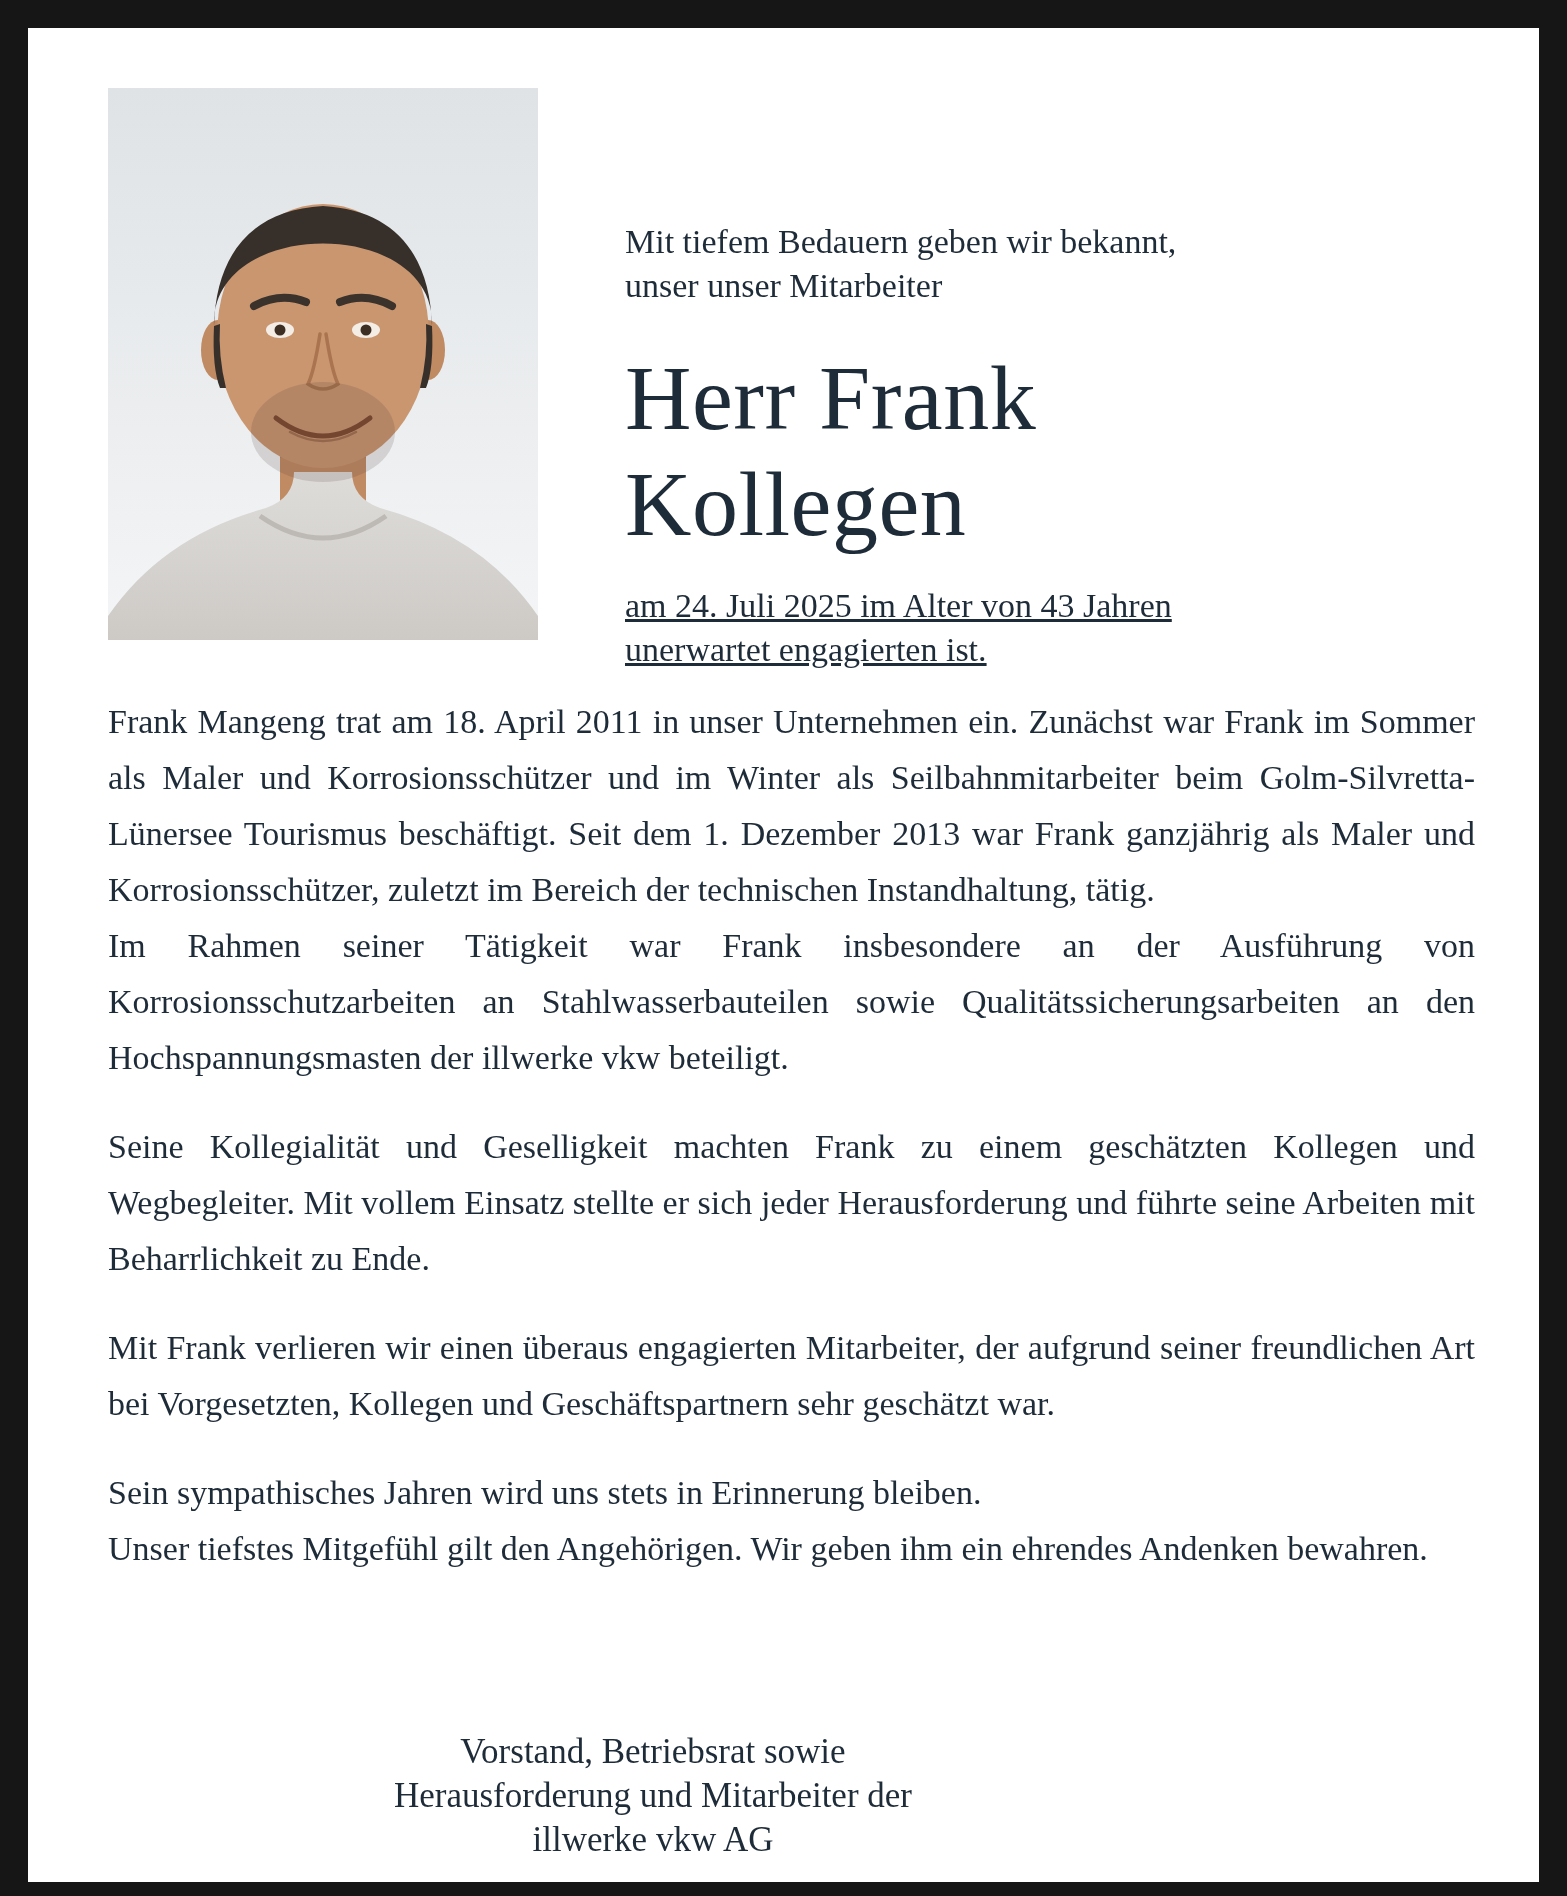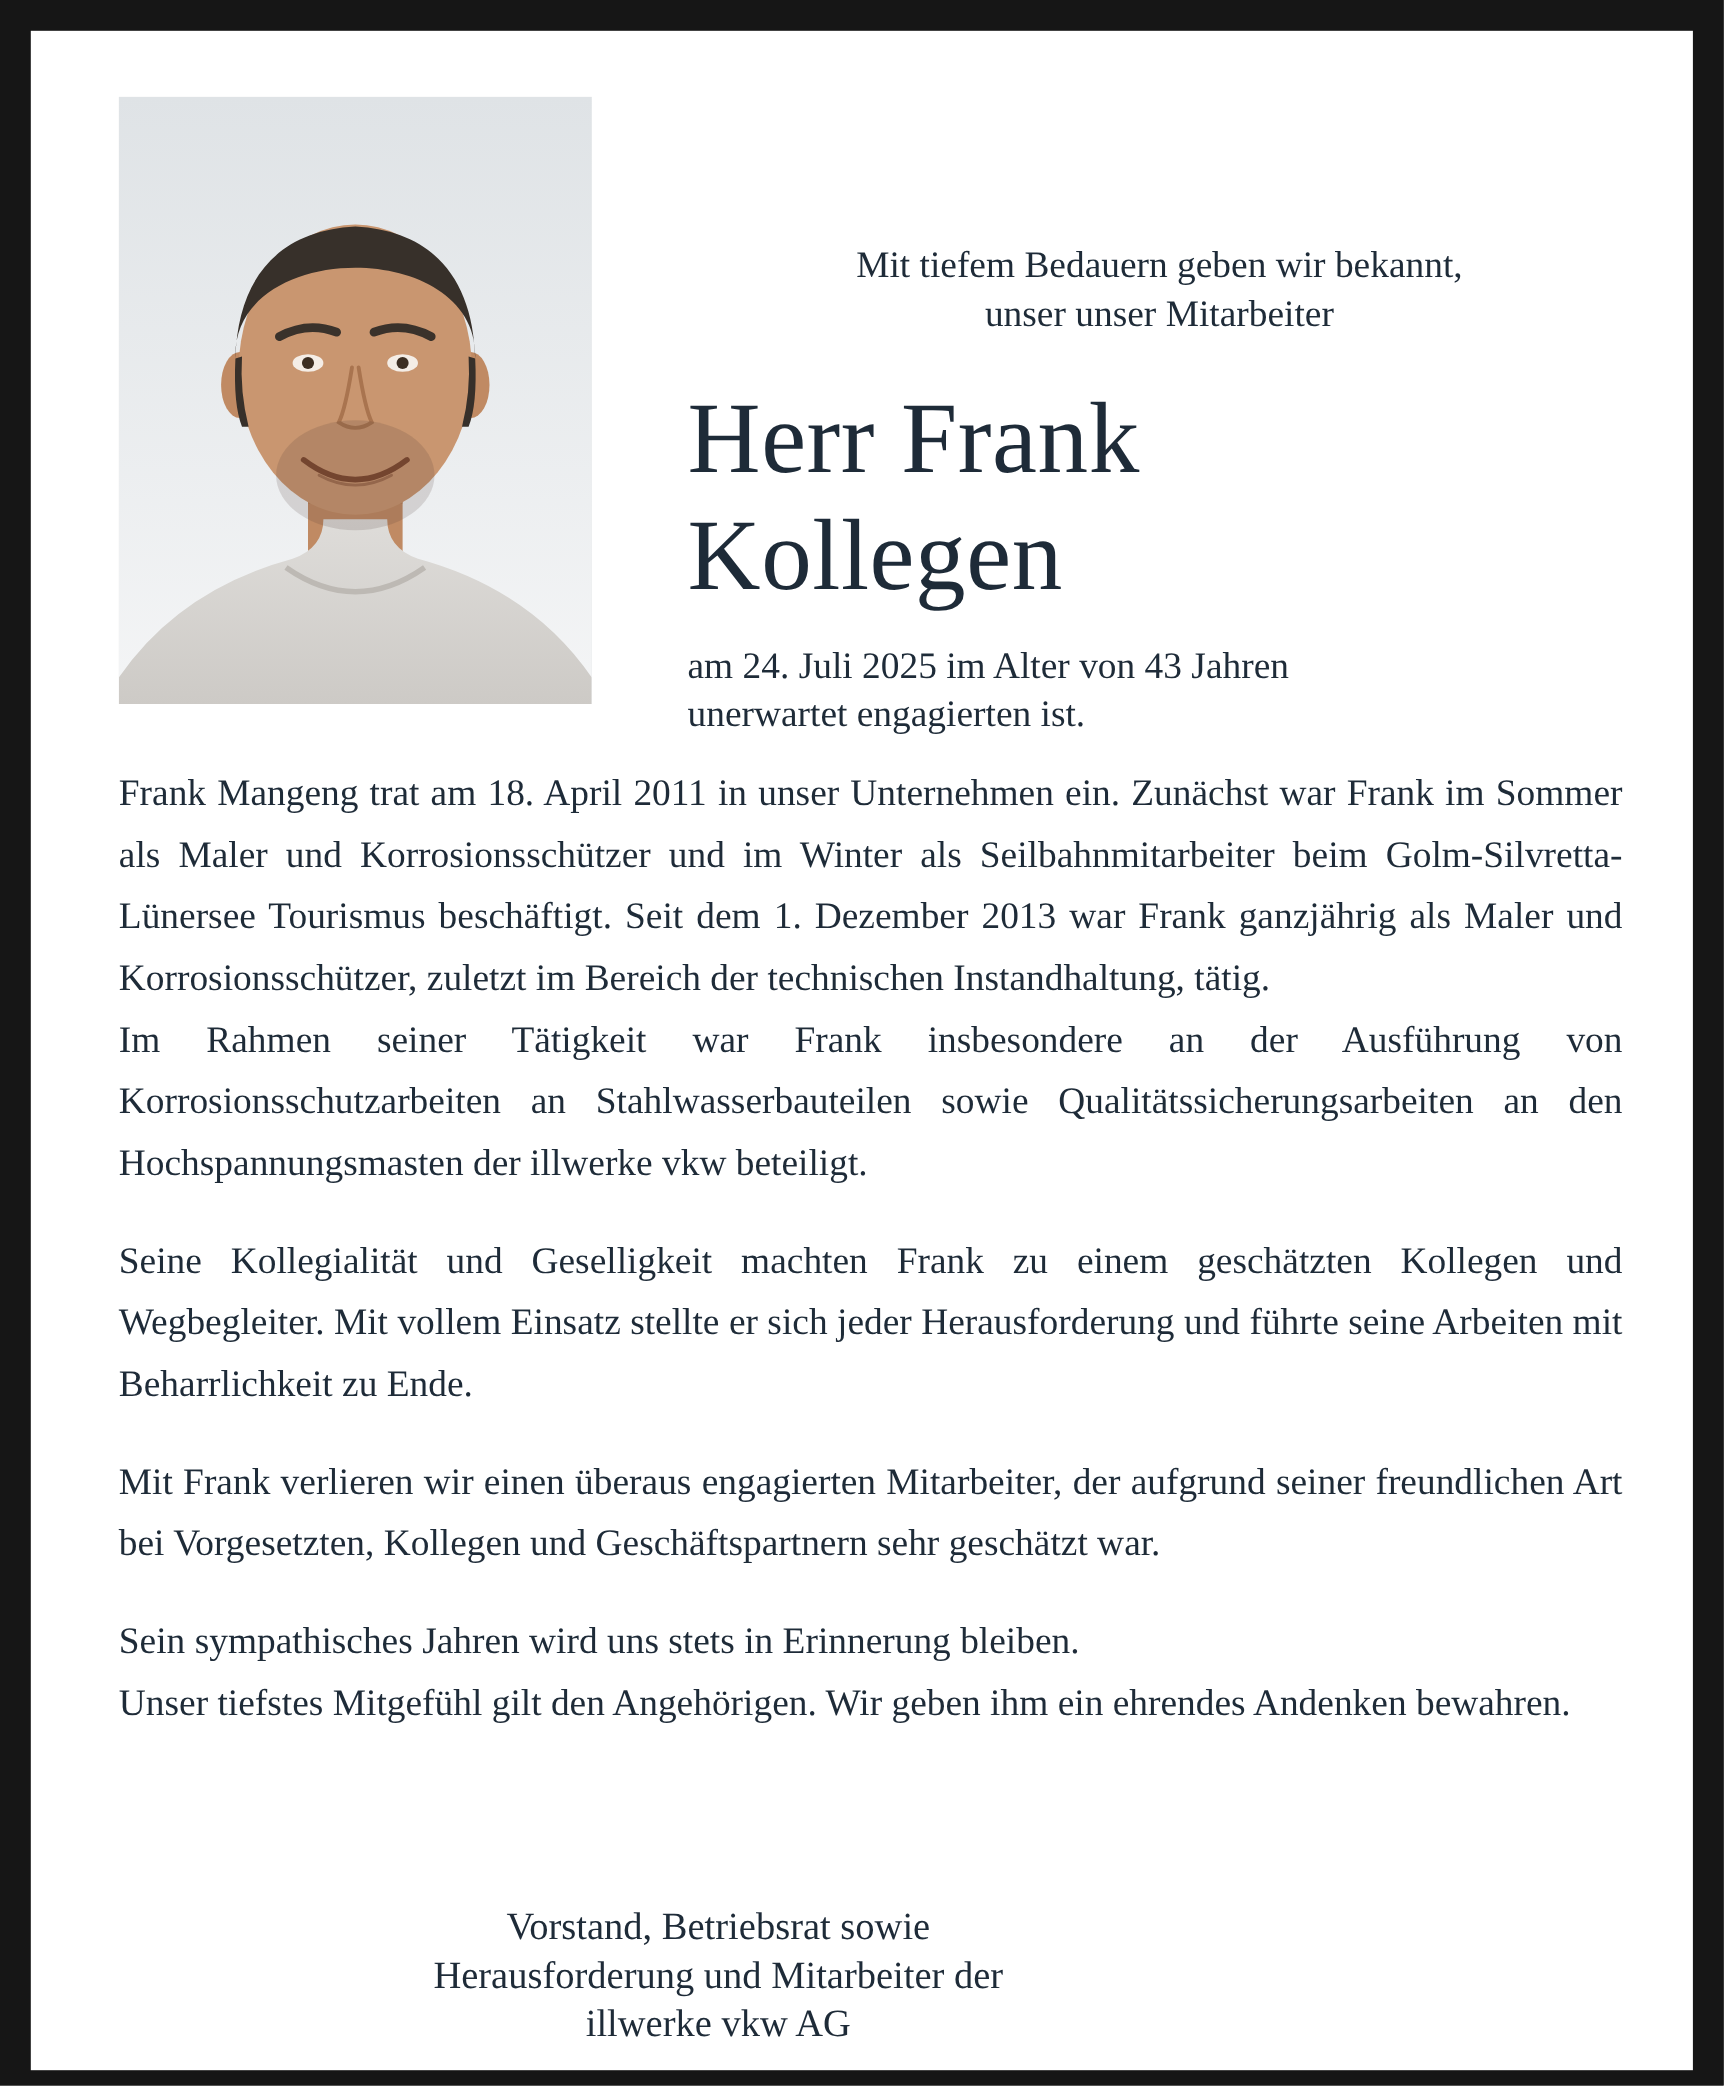--- a/index.html
+++ b/index.html
@@ -30,33 +30,33 @@
   .photo svg { display: block; width: 100%; height: 100%; }
 
   .header-block {
     position: absolute;
     left: 597px; top: 192px; right: 56px;
   }
   .intro {
     margin: 0;
     font-size: 34px;
     line-height: 1.3;
-    text-align: center;
   }
   .name {
     margin: 38px 0 0 0;
     font-size: 92px;
     font-weight: 500;
     line-height: 1.15;
     letter-spacing: 0.5px;
   }
   .death {
     margin: 26px 0 0 0;
     font-size: 34px;
     line-height: 1.3;
+    text-decoration: underline;
   }
 
   .body-text {
     position: absolute;
     left: 80px; right: 64px; top: 666px;
     font-size: 34px;
     line-height: 56px;
     text-align: justify;
   }
   .body-text p { margin: 0; }

